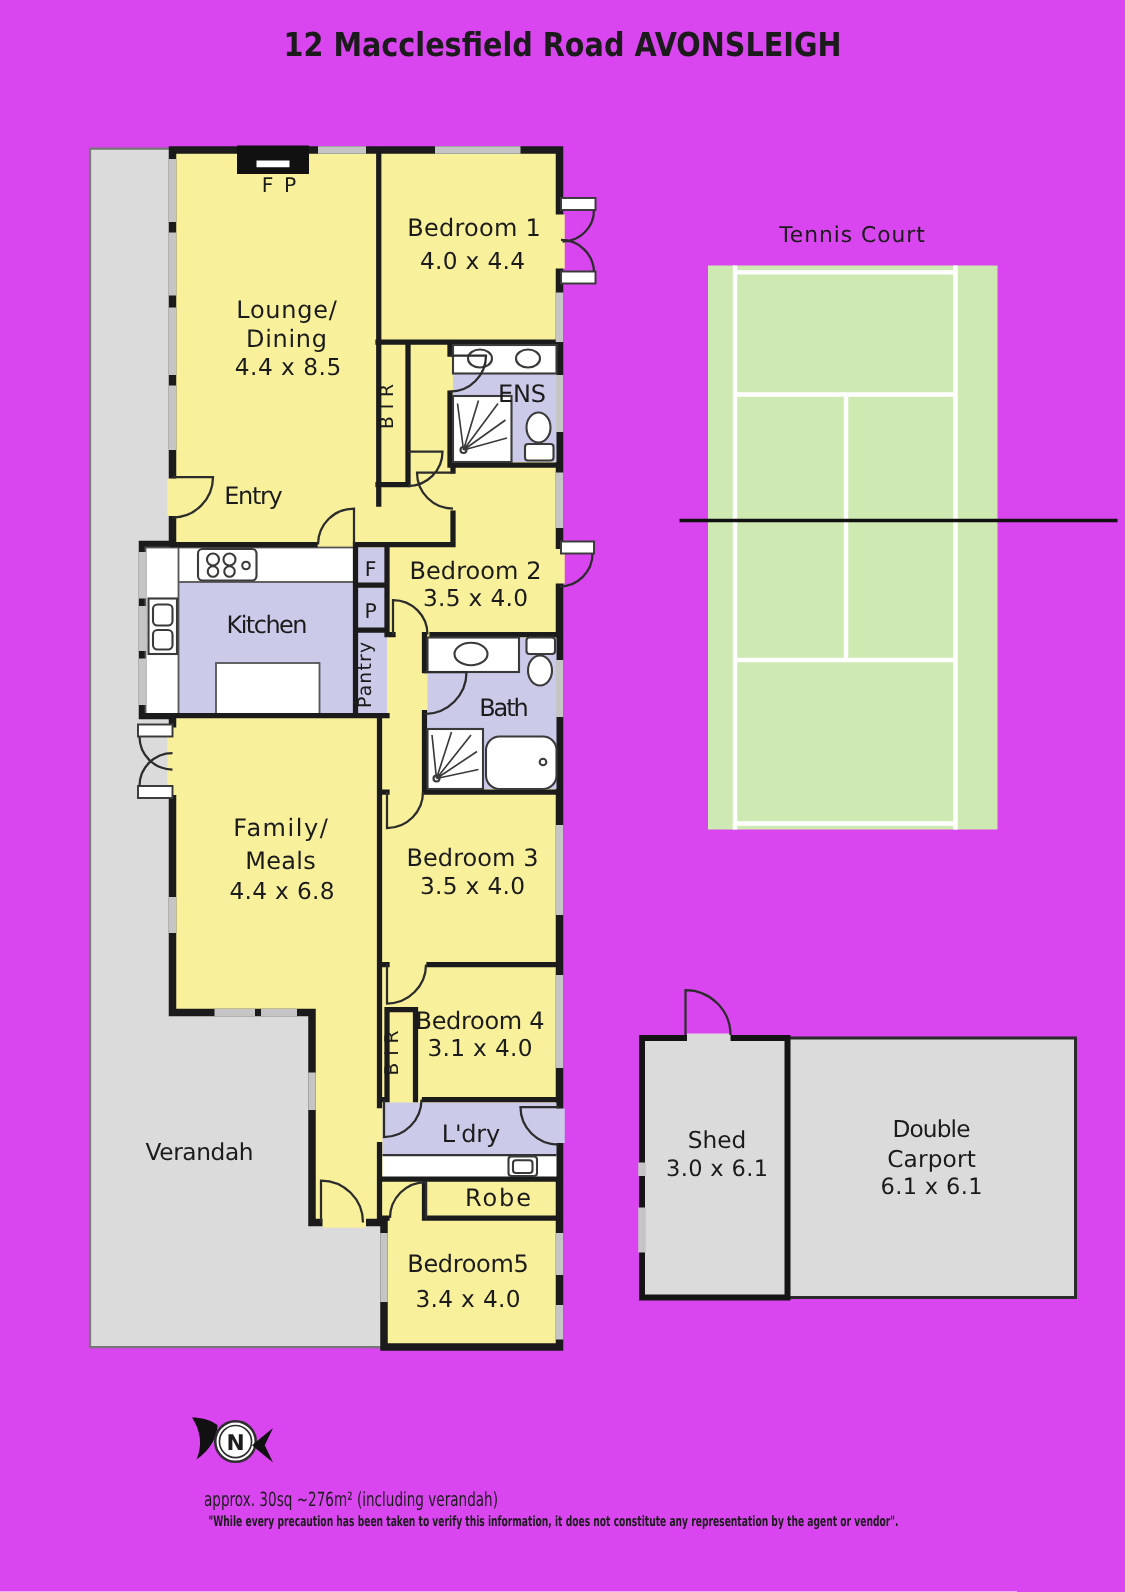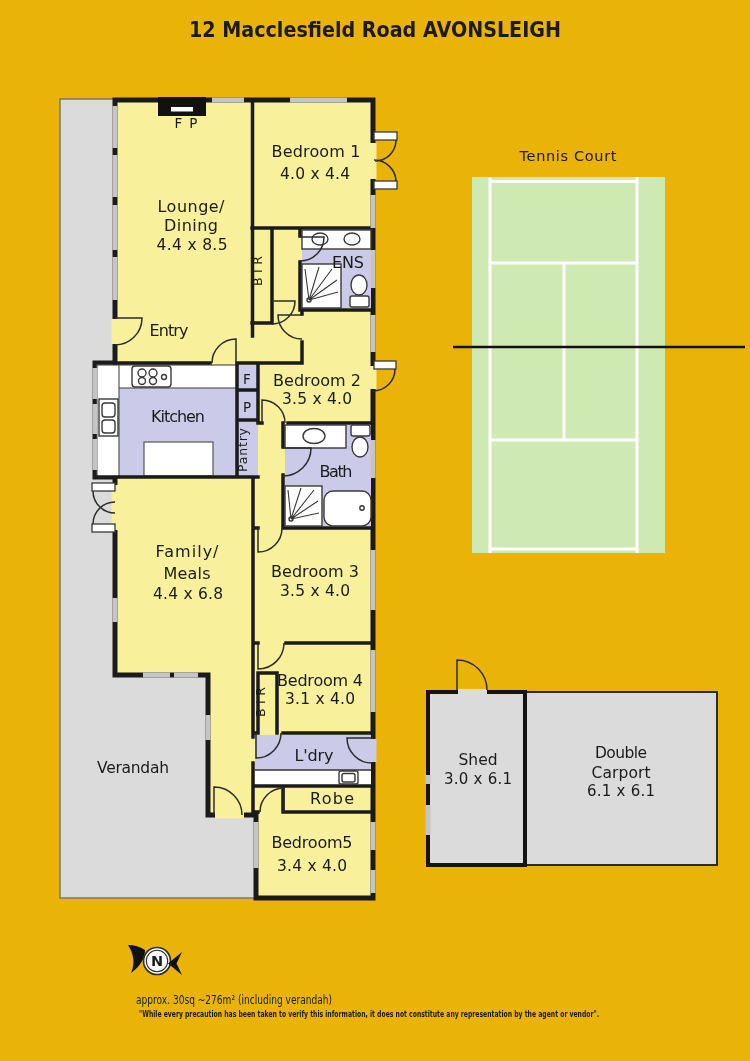--- a/index.html
+++ b/index.html
@@ -1,16 +1,16 @@
 <!DOCTYPE html>
 <html><head>
 <meta charset="utf-8">
 <style>
   html,body{margin:0;padding:0;background:#ffffff;}
-  .canvas{position:relative;width:750px;height:1061px;background:#eab308;overflow:hidden;
+  .canvas{position:relative;width:750px;height:1061px;background:#d946ef;overflow:hidden;
           font-family:"DejaVu Sans", sans-serif;}
   svg{display:block;font-family:"DejaVu Sans", sans-serif;}
   text{fill:#1b1b1b;}
   .room-label{font-size:16px;}
   .dim-label{font-size:15.5px;}
   .small-label{font-size:13.5px;}
   .tiny-label{font-size:12.5px;}
 </style>
 </head>
 <body>

